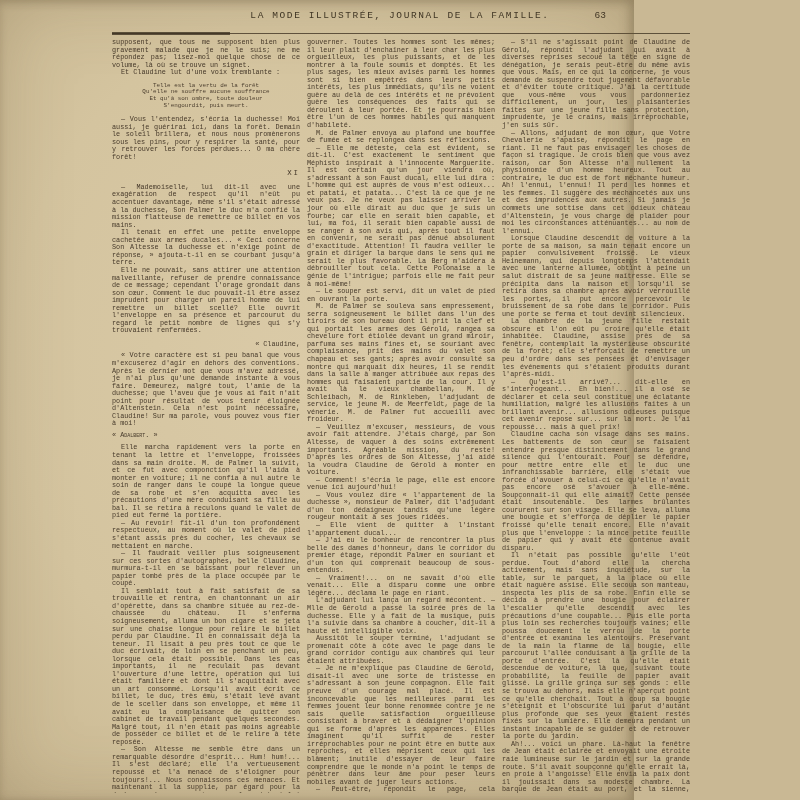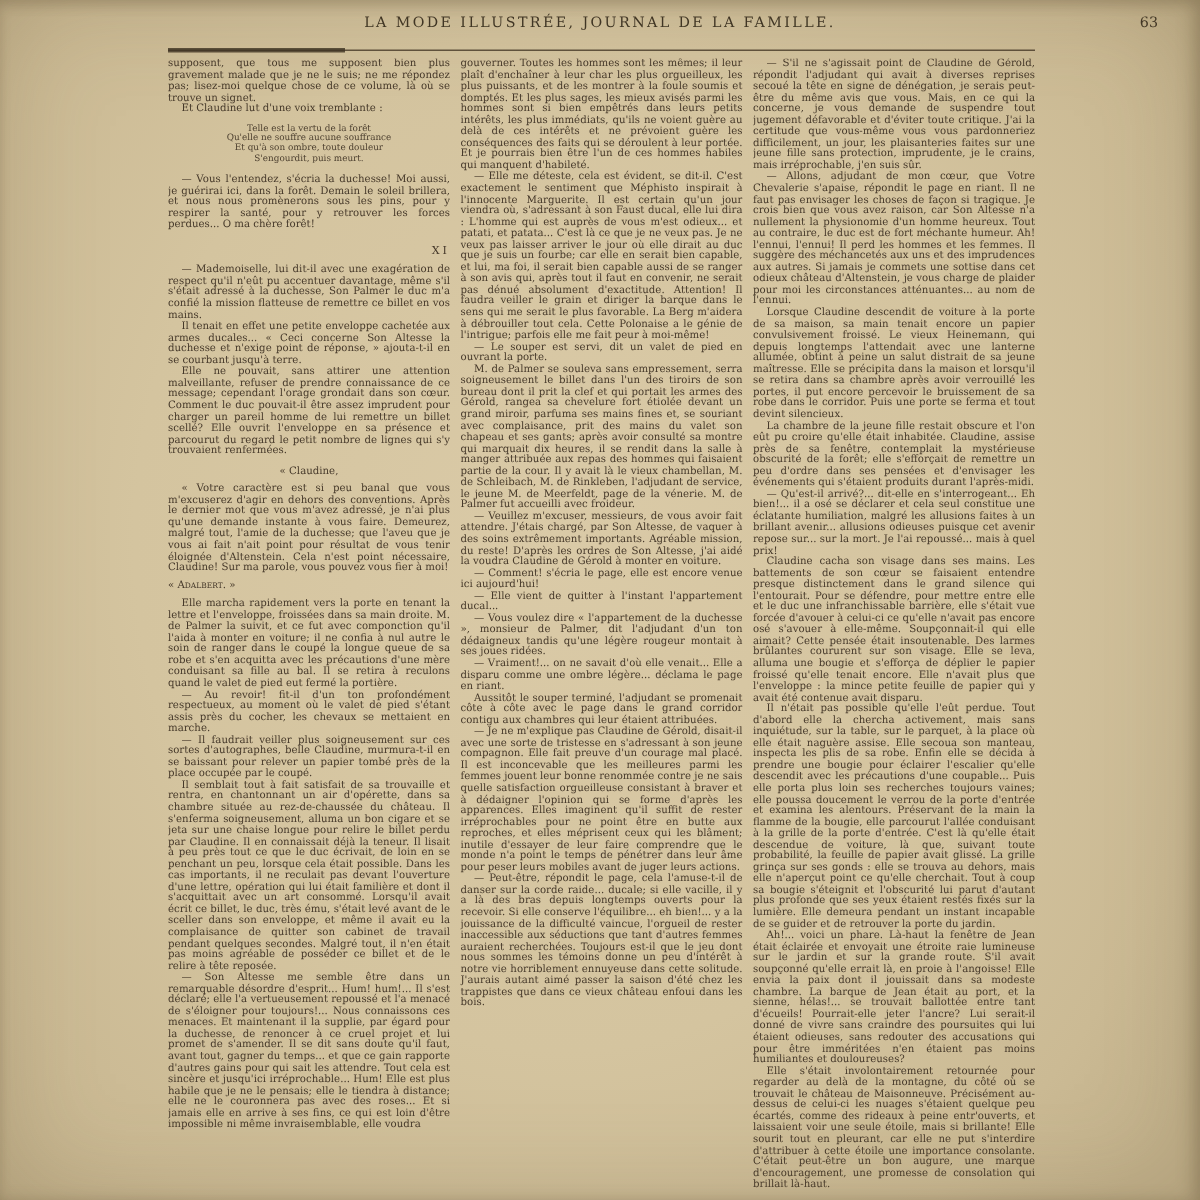--- a/index.html
+++ b/index.html
@@ -2,24 +2,25 @@
 <html lang="fr"><head>
 <meta charset="utf-8">
 <style>
   html,body{margin:0;padding:0;}
   body{
     width:800px;height:800px;overflow:hidden;
     background:#c9b894;
     font-family:"DejaVu Serif","Liberation Serif",serif;
   }
   .scan{
-    position:relative;width:800px;height:800px;
+    position:relative;width:634px;height:800px;
     background:
       radial-gradient(ellipse 520px 620px at 47% 45%, #dacaa7 0%, #d4c49f 55%, #cbba94 85%, #c3b28c 100%);
     color:#453a2a;
+    font-family:Liberation Mono, monospace;
   }
   .scan-vignette{
     position:absolute;inset:0;pointer-events:none;
     box-shadow:
       inset 0 0 70px rgba(110,92,60,.25),
       inset -6px 0 10px rgba(100,85,55,.25),
       inset 0 4px 8px rgba(100,85,55,.2);
   }
   .header{
     position:absolute;top:10px;left:112px;right:24px;height:16px;
@@ -43,21 +44,21 @@
     position:absolute;top:39px;left:112px;width:578px;height:754px;
     display:flex;gap:7px;overflow:hidden;
   }
   .col{
     width:188px;height:754px;overflow:hidden;
     font-size:6.8px;line-height:7.55px;text-align:justify;
     color:#46392a;
   }
   .col p{margin:0;text-indent:9px;}
   .col p.cont{text-indent:0;}
-  .col p.center-line{text-align:center;text-indent:0;margin-top:6px;margin-bottom:4px;}
+  .col p.center-line{text-align:right;text-indent:0;margin-top:6px;margin-bottom:4px;}
   .col p.sig{text-indent:0;font-variant:small-caps;margin:4px 0 5px;}
   .col .verse{
     text-align:center;text-indent:0;font-size:5.9px;line-height:6.6px;
     margin:6px 0 7px;color:#4b3e2e;
   }
   .col p.chapter{
     text-align:right;text-indent:0;margin:9px 0 6px;font-size:7.4px;letter-spacing:2px;
   }
 </style>
 </head>
@@ -85,28 +86,31 @@
         <p class="para">« Votre caractère est si peu banal que vous m'excuserez d'agir en dehors des conventions. Après le dernier mot que vous m'avez adressé, je n'ai plus qu'une demande instante à vous faire. Demeurez, malgré tout, l'amie de la duchesse; que l'aveu que je vous ai fait n'ait point pour résultat de vous tenir éloignée d'Altenstein. Cela n'est point nécessaire, Claudine! Sur ma parole, vous pouvez vous fier à moi!</p>
         <p class="sig">« Adalbert. »</p>
         <p class="para">Elle marcha rapidement vers la porte en tenant la lettre et l'enveloppe, froissées dans sa main droite. M. de Palmer la suivit, et ce fut avec componction qu'il l'aida à monter en voiture; il ne confia à nul autre le soin de ranger dans le coupé la longue queue de sa robe et s'en acquitta avec les précautions d'une mère conduisant sa fille au bal. Il se retira à reculons quand le valet de pied eut fermé la portière.</p>
         <p class="para">— Au revoir! fit-il d'un ton profondément respectueux, au moment où le valet de pied s'étant assis près du cocher, les chevaux se mettaient en marche.</p>
         <p class="para">— Il faudrait veiller plus soigneusement sur ces sortes d'autographes, belle Claudine, murmura-t-il en se baissant pour relever un papier tombé près de la place occupée par le coupé.</p>
         <p class="para">Il semblait tout à fait satisfait de sa trouvaille et rentra, en chantonnant un air d'opérette, dans sa chambre située au rez-de-chaussée du château. Il s'enferma soigneusement, alluma un bon cigare et se jeta sur une chaise longue pour relire le billet perdu par Claudine. Il en connaissait déjà la teneur. Il lisait à peu près tout ce que le duc écrivait, de loin en se penchant un peu, lorsque cela était possible. Dans les cas importants, il ne reculait pas devant l'ouverture d'une lettre, opération qui lui était familière et dont il s'acquittait avec un art consommé. Lorsqu'il avait écrit ce billet, le duc, très ému, s'était levé avant de le sceller dans son enveloppe, et même il avait eu la complaisance de quitter son cabinet de travail pendant quelques secondes. Malgré tout, il n'en était pas moins agréable de posséder ce billet et de le relire à tête reposée.</p>
         <p class="para">— Son Altesse me semble être dans un remarquable désordre d'esprit... Hum! hum!... Il s'est déclaré; elle l'a vertueusement repoussé et l'a menacé de s'éloigner pour toujours!... Nous connaissons ces menaces. Et maintenant il la supplie, par égard pour la duchesse, de renoncer à ce cruel projet et lui promet de s'amender. Il se dit sans doute qu'il faut, avant tout, gagner du temps... et que ce gain rapporte d'autres gains pour qui sait les attendre. Tout cela est sincère et jusqu'ici irréprochable... Hum! Elle est plus habile que je ne le pensais; elle le tiendra à distance; elle ne le couronnera pas avec des roses... Et si jamais elle en arrive à ses fins, ce qui est loin d'être impossible ni même invraisemblable, elle voudra</p>
       </div>
     <div class="col">
         <p class="cont">gouverner. Toutes les hommes sont les mêmes; il leur plaît d'enchaîner à leur char les plus orgueilleux, les plus puissants, et de les montrer à la foule soumis et domptés. Et les plus sages, les mieux avisés parmi les hommes sont si bien empêtrés dans leurs petits intérêts, les plus immédiats, qu'ils ne voient guère au delà de ces intérêts et ne prévoient guère les conséquences des faits qui se déroulent à leur portée. Et je pourrais bien être l'un de ces hommes habiles qui manquent d'habileté.</p>
+        <p class="para">M. de Palmer envoya au plafond une bouffée de fumée et se replongea dans ses réflexions.</p>
         <p class="para">— Elle me déteste, cela est évident, se dit-il. C'est exactement le sentiment que Méphisto inspirait à l'innocente Marguerite. Il est certain qu'un jour viendra où, s'adressant à son Faust ducal, elle lui dira : L'homme qui est auprès de vous m'est odieux... et patati, et patata... C'est là ce que je ne veux pas. Je ne veux pas laisser arriver le jour où elle dirait au duc que je suis un fourbe; car elle en serait bien capable, et lui, ma foi, il serait bien capable aussi de se ranger à son avis qui, après tout il faut en convenir, ne serait pas dénué absolument d'exactitude. Attention! Il faudra veiller le grain et diriger la barque dans le sens qui me serait le plus favorable. La Berg m'aidera à débrouiller tout cela. Cette Polonaise a le génie de l'intrigue; parfois elle me fait peur à moi-même!</p>
         <p class="para">— Le souper est servi, dit un valet de pied en ouvrant la porte.</p>
         <p class="para">M. de Palmer se souleva sans empressement, serra soigneusement le billet dans l'un des tiroirs de son bureau dont il prit la clef et qui portait les armes des Gérold, rangea sa chevelure fort étiolée devant un grand miroir, parfuma ses mains fines et, se souriant avec complaisance, prit des mains du valet son chapeau et ses gants; après avoir consulté sa montre qui marquait dix heures, il se rendit dans la salle à manger attribuée aux repas des hommes qui faisaient partie de la cour. Il y avait là le vieux chambellan, M. de Schleibach, M. de Rinkleben, l'adjudant de service, le jeune M. de Meerfeldt, page de la vénerie. M. de Palmer fut accueilli avec froideur.</p>
         <p class="para">— Veuillez m'excuser, messieurs, de vous avoir fait attendre. J'étais chargé, par Son Altesse, de vaquer à des soins extrêmement importants. Agréable mission, du reste! D'après les ordres de Son Altesse, j'ai aidé la voudra Claudine de Gérold à monter en voiture.</p>
         <p class="para">— Comment! s'écria le page, elle est encore venue ici aujourd'hui!</p>
+        <p class="para">— Vous voulez dire « l'appartement de la duchesse », monsieur de Palmer, dit l'adjudant d'un ton dédaigneux tandis qu'une légère rougeur montait à ses joues ridées.</p>
         <p class="para">— Elle vient de quitter à l'instant l'appartement ducal...</p>
-        <p class="para">— Vous voulez dire « l'appartement de la duchesse », monsieur de Palmer, dit l'adjudant d'un ton dédaigneux tandis qu'une légère rougeur montait à ses joues ridées.</p>
+        <p class="para">— J'ai eu le bonheur de rencontrer la plus belle des dames d'honneur, dans le corridor du premier étage, répondit Palmer en souriant et d'un ton qui comprenait beaucoup de sous-entendus.</p>
         <p class="para">— Vraiment!... on ne savait d'où elle venait... Elle a disparu comme une ombre légère... déclama le page en riant.</p>
+        <p class="para">L'adjudant lui lança un regard mécontent. — Mlle de Gérold a passé la soirée près de la duchesse. Elle y a fait de la musique, puis l'a suivie dans sa chambre à coucher, dit-il à haute et intelligible voix.</p>
         <p class="para">Aussitôt le souper terminé, l'adjudant se promenait côte à côte avec le page dans le grand corridor contigu aux chambres qui leur étaient attribuées.</p>
         <p class="para">— Je ne m'explique pas Claudine de Gérold, disait-il avec une sorte de tristesse en s'adressant à son jeune compagnon. Elle fait preuve d'un courage mal placé. Il est inconcevable que les meilleures parmi les femmes jouent leur bonne renommée contre je ne sais quelle satisfaction orgueilleuse consistant à braver et à dédaigner l'opinion qui se forme d'après les apparences. Elles imaginent qu'il suffit de rester irréprochables pour ne point être en butte aux reproches, et elles méprisent ceux qui les blâment; inutile d'essayer de leur faire comprendre que le monde n'a point le temps de pénétrer dans leur âme pour peser leurs mobiles avant de juger leurs actions.</p>
         <p class="para">— Peut-être, répondit le page, cela l'amuse-t-il de danser sur la corde raide... ducale; si elle vacille, il y a là des bras depuis longtemps ouverts pour la recevoir. Si elle conserve l'équilibre... eh bien!... y a la jouissance de la difficulté vaincue, l'orgueil de rester inaccessible aux séductions que tant d'autres femmes auraient recherchées. Toujours est-il que le jeu dont nous sommes les témoins donne un peu d'intérêt à notre vie horriblement ennuyeuse dans cette solitude. J'aurais autant aimé passer la saison d'été chez les trappistes que dans ce vieux château enfoui dans les bois.</p>
       </div>
     <div class="col">
         <p class="para">— S'il ne s'agissait point de Claudine de Gérold, répondit l'adjudant qui avait à diverses reprises secoué la tête en signe de dénégation, je serais peut-être du même avis que vous. Mais, en ce qui la concerne, je vous demande de suspendre tout jugement défavorable et d'éviter toute critique. J'ai la certitude que vous-même vous vous pardonneriez difficilement, un jour, les plaisanteries faites sur une jeune fille sans protection, imprudente, je le crains, mais irréprochable, j'en suis sûr.</p>
         <p class="para">— Allons, adjudant de mon cœur, que Votre Chevalerie s'apaise, répondit le page en riant. Il ne faut pas envisager les choses de façon si tragique. Je crois bien que vous avez raison, car Son Altesse n'a nullement la physionomie d'un homme heureux. Tout au contraire, le duc est de fort méchante humeur. Ah! l'ennui, l'ennui! Il perd les hommes et les femmes. Il suggère des méchancetés aux uns et des imprudences aux autres. Si jamais je commets une sottise dans cet odieux château d'Altenstein, je vous charge de plaider pour moi les circonstances atténuantes... au nom de l'ennui.</p>
         <p class="para">Lorsque Claudine descendit de voiture à la porte de sa maison, sa main tenait encore un papier convulsivement froissé. Le vieux Heinemann, qui depuis longtemps l'attendait avec une lanterne allumée, obtint à peine un salut distrait de sa jeune maîtresse. Elle se précipita dans la maison et lorsqu'il se retira dans sa chambre après avoir verrouillé les portes, il put encore percevoir le bruissement de sa robe dans le corridor. Puis une porte se ferma et tout devint silencieux.</p>
         <p class="para">La chambre de la jeune fille restait obscure et l'on eût pu croire qu'elle était inhabitée. Claudine, assise près de sa fenêtre, contemplait la mystérieuse obscurité de la forêt; elle s'efforçait de remettre un peu d'ordre dans ses pensées et d'envisager les événements qui s'étaient produits durant l'après-midi.</p>
         <p class="para">— Qu'est-il arrivé?... dit-elle en s'interrogeant... Eh bien!... il a osé se déclarer et cela seul constitue une éclatante humiliation, malgré les allusions faites à un brillant avenir... allusions odieuses puisque cet avenir repose sur... sur la mort. Je l'ai repoussé... mais à quel prix!</p>

